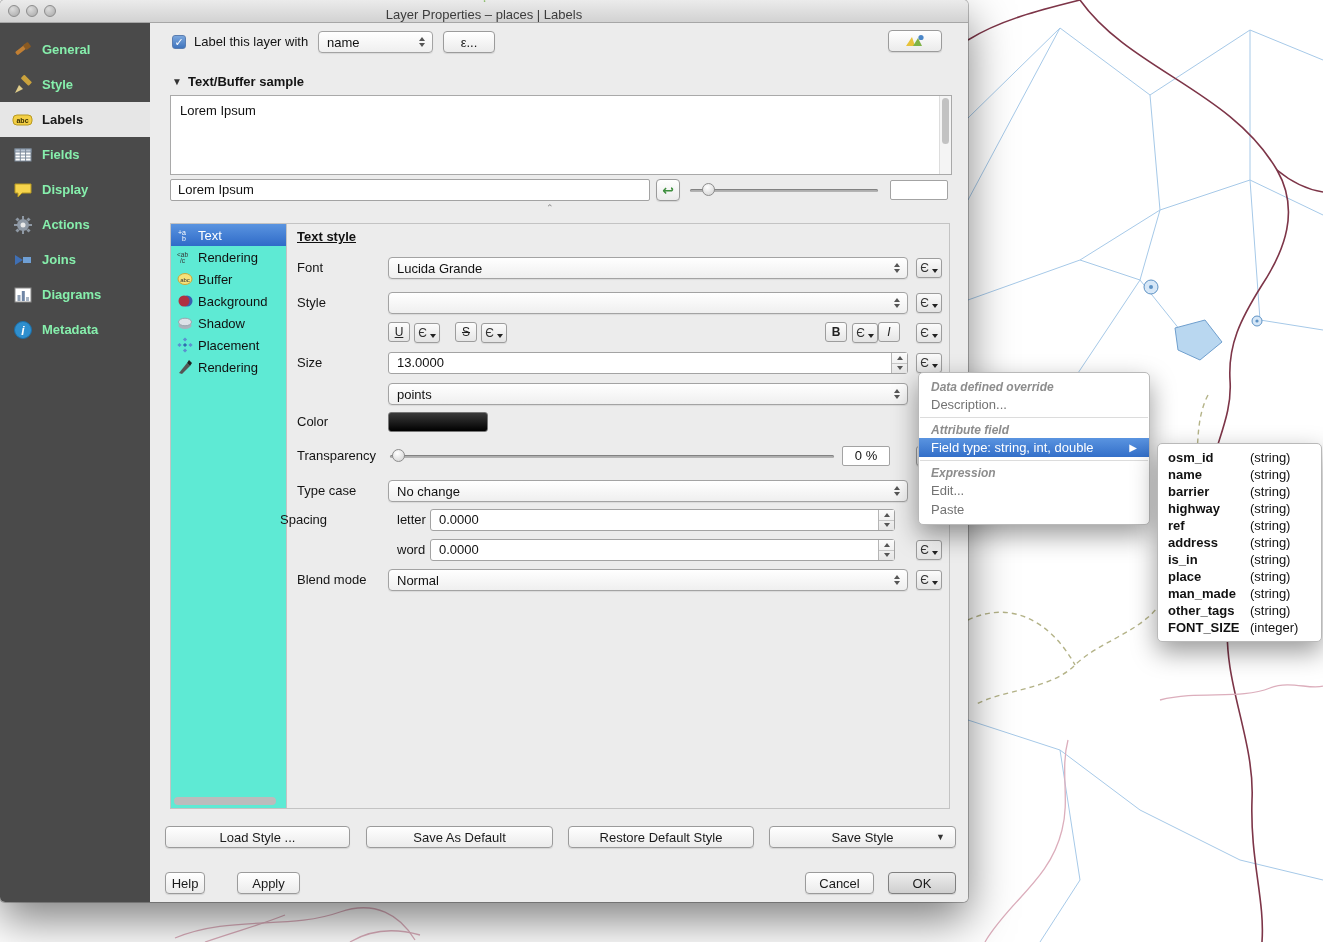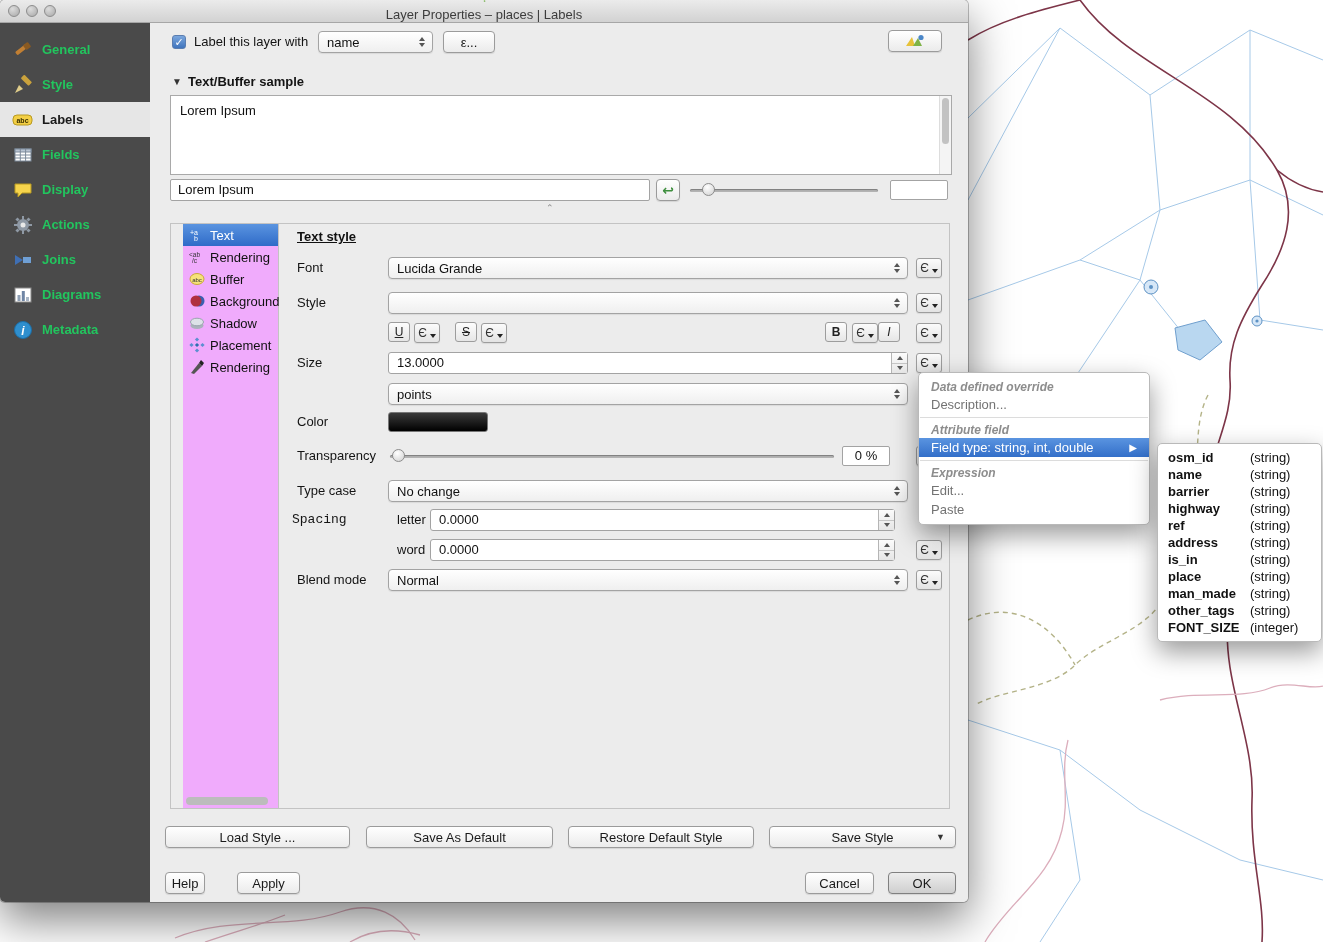--- a/index.html
+++ b/index.html
@@ -11,21 +11,21 @@
   .window{position:absolute;left:0;top:0;width:968px;height:902px;background:#ececec;
           border-radius:5px 5px 5px 5px;box-shadow:0 18px 45px rgba(0,0,0,.5),0 0 0 1px rgba(0,0,0,.25);}
   .titlebar{position:absolute;left:0;top:0;right:0;height:22px;border-radius:5px 5px 0 0;
             background:linear-gradient(#ebebeb,#d2d2d2);border-bottom:1px solid #a6a6a6;}
   .lights{position:absolute;left:8px;top:5px;display:flex;gap:6px;}
   .light{width:12px;height:12px;border-radius:50%;background:radial-gradient(circle at 35% 30%,#dcdcdc,#a8a8a8);
          border:1px solid #8d8d8d;box-sizing:border-box;}
   .title{position:absolute;left:0;right:0;top:0;height:22px;display:flex;align-items:center;justify-content:center;
          gap:5px;font-size:13px;color:#3c3c3c;flex-direction:column;}
   .sidebar{position:absolute;left:0;top:23px;width:150px;bottom:0;background:#4a4a4a;border-radius:0 0 0 5px;}
-  .side-item{height:35px;display:flex;align-items:center;gap:9px;padding-left:12px;color:#22c55e;
+  .side-item{height:35px;display:flex;align-items:center;gap:9px;padding-left:12px;color:#86efac;
              font-size:13px;font-weight:bold;cursor:default;}
   .side-item.selected{background:#e6e6e6;color:#1a1a1a;}
   .side-ico{width:21px;height:21px;display:inline-flex;align-items:center;justify-content:center;flex:0 0 21px;}
 
   .content{position:absolute;left:150px;top:23px;width:818px;bottom:0;background:#ececec;border-radius:0 0 5px 0;}
 
   .lbl{position:absolute;font-size:13px;color:#141414;height:22px;line-height:22px;white-space:nowrap;}
   .bold{font-weight:bold;}
 
   
@@ -71,21 +71,21 @@
   
   .preview{position:absolute;left:20px;top:72px;width:782px;height:80px;background:#fff;border:1px solid #a9a9a9;
            box-sizing:border-box;}
   .preview-text{position:absolute;left:9px;top:7px;font-size:13px;color:#111;}
   .vscroll{position:absolute;right:0;top:0;bottom:0;width:11px;background:#f4f4f4;border-left:1px solid #ddd;}
   .vthumb{position:absolute;left:1.5px;top:2px;width:7px;height:46px;border-radius:4px;background:#c2c2c2;}
   .textfield{position:absolute;height:22px;border:1px solid #a3a3a3;background:#fff;box-sizing:border-box;
              font-size:13px;color:#111;line-height:20px;padding:0 7px;border-radius:2px;}
   
   .panel{position:absolute;left:20px;top:200px;width:780px;height:586px;border:1px solid #c3c3c3;box-sizing:border-box;background:#ececec;}
-  .tablist{position:absolute;left:0;top:0;width:96px;bottom:0;background:#f0abfc;border-right:1px solid #c3c3c3;box-sizing:border-box;margin-left:12px;}
+  .tablist{position:absolute;left:0;top:0;width:116px;bottom:0;background:#5eead4;border-right:1px solid #c3c3c3;box-sizing:border-box;}
   .tab-item{height:22px;display:flex;align-items:center;gap:5px;padding-left:5px;font-size:13px;color:#111;}
   .tab-item.selected{background:linear-gradient(#5a94e0,#2f6bc8);color:#fff;}
   .tab-ico{width:17px;height:16px;display:inline-flex;align-items:center;justify-content:center;flex:0 0 17px;}
   .hscroll{position:absolute;left:3px;right:10px;bottom:3px;height:8px;border-radius:4px;background:#bcbcbc;}
   .section-title{position:absolute;font-size:13px;font-weight:bold;color:#111;text-decoration:underline;}
   
   .ctx-menu{position:absolute;background:#fff;border:1px solid #b9b9b9;border-radius:5px;
             box-shadow:0 10px 26px rgba(0,0,0,.4);padding:5px 0;box-sizing:border-box;}
   .menu-header{font-size:12px;font-style:italic;color:#8d8d8d;padding:2px 12px 1px;font-weight:bold;}
   .menu-item{font-size:13px;color:#737373;padding:2px 12px;display:flex;align-items:center;}
@@ -468,21 +468,21 @@
 
       <span class="lbl" style="left:147px;top:457px;">Type case</span>
       <div class="combo" style="left:238px;top:457px;width:520px;">
         <span class="combo-text">No change</span>
         <span class="arrows">
             <i class="tri-up"></i>
             <i class="tri-dn"></i>
           </span>
       </div>
 
-      <span class="lbl" style="left:142px;top:486px;font-family:Liberation Mono, monospace;">Spacing</span>
+      <span class="lbl" style="left:130px;top:486px;">Spacing</span>
       <span class="lbl" style="left:247px;top:486px;">letter</span>
       <div class="spin" style="left:280px;top:486px;width:465px;">
         <span class="spin-text">0.0000</span>
         <span class="spin-btns">
             <i>
               <span class="tri-up"></span>
             </i>
             <i>
               <span class="tri-dn"></span>
             </i>

